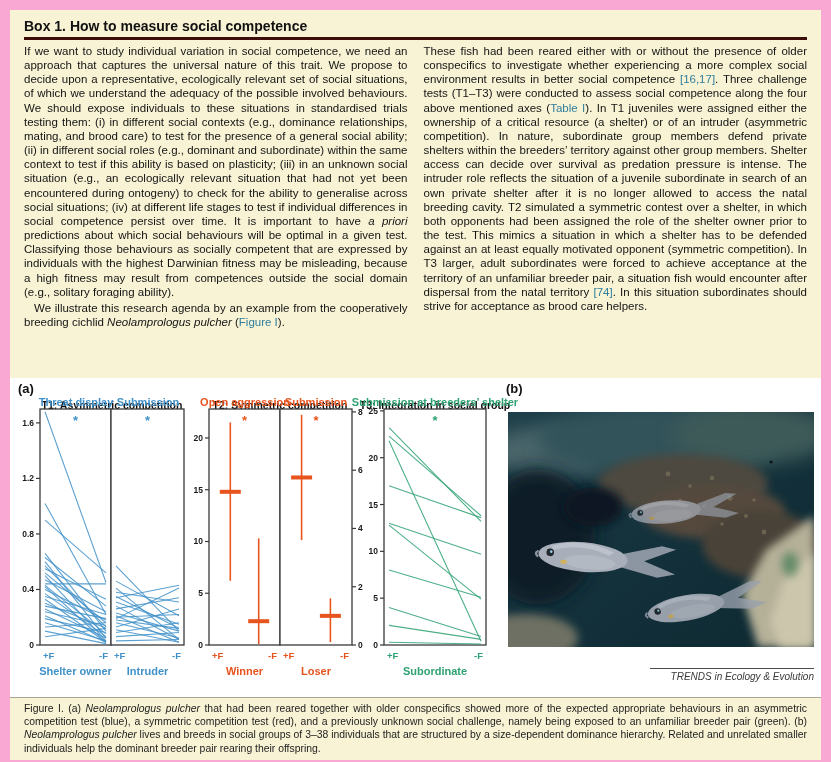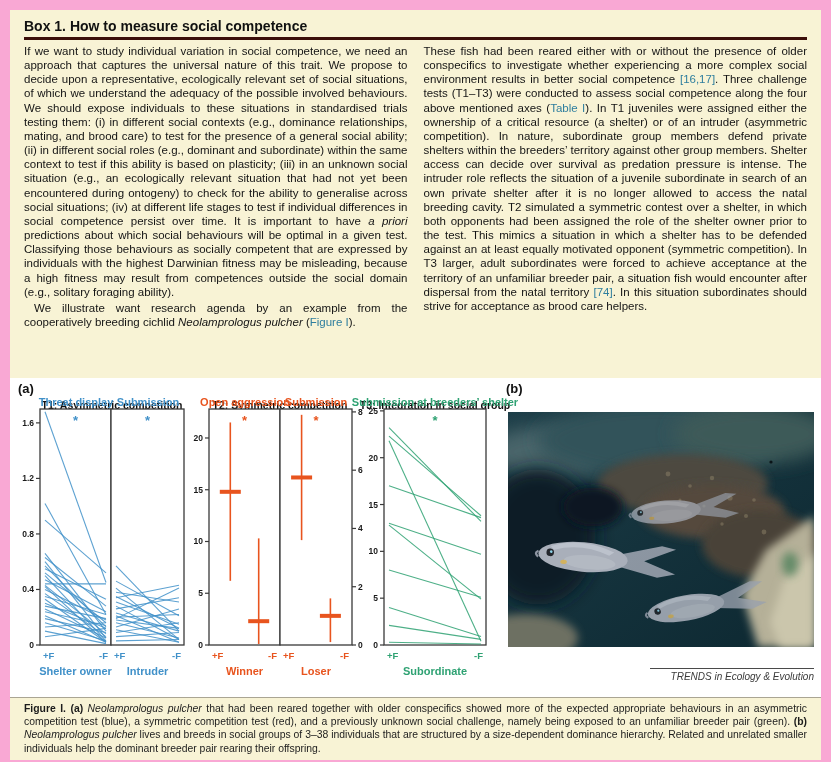--- a/index.html
+++ b/index.html
@@ -6,21 +6,21 @@
   .page{position:relative;width:831px;height:762px;background:#f9a8d4;overflow:hidden;
         font-family:"Liberation Sans",sans-serif;color:#141414;}
   .box{position:absolute;left:10px;top:10px;width:811px;height:750px;background:#f8f3d5;}
   .box-title{position:absolute;left:14px;top:8px;right:14px;font-size:14px;font-weight:bold;color:#111;}
   .title-rule{position:absolute;left:14px;right:14px;top:27px;height:2.5px;background:#3c0f0a;}
   .columns{position:absolute;left:14px;right:14px;top:34px;height:330px;display:flex;gap:16px;overflow:hidden;}
   .col{flex:1;min-width:0;}
   .para{margin:0 0 2px 0;font-size:11.5px;line-height:14.15px;text-align:justify;}
   .para.indent{text-indent:10px;}
   .seg-i{font-style:italic;}
-  .seg-b{font-weight:bold;}
+  .seg-b{font-weight:normal;}
   .seg-c{color:#2e7e9e;}
   .figure-area{position:absolute;left:0;right:0;top:368px;height:319px;background:#ffffff;
                border-bottom:1px solid #aaa593;}
   .panel-label{position:absolute;font-size:13px;font-weight:bold;color:#111;white-space:nowrap;}
   .chart-title{position:absolute;top:3px;transform:translateX(-50%);white-space:nowrap;
                font-size:10.5px;font-weight:bold;color:#111;margin-top:18px;}
   .chart-sub{position:absolute;top:18px;transform:translateX(-50%);white-space:nowrap;
              font-size:11px;font-weight:bold;}
   .chart{position:absolute;top:27px;}
   .photo{position:absolute;left:498px;top:34px;width:306px;height:235px;}
@@ -36,21 +36,21 @@
 
 <div class="page">
   <div class="box">
 
     <div class="box-title">Box 1. How to measure social competence</div>
     <div class="title-rule"></div>
 
     <div class="columns">
       <div class="col">
         <p class="para"><span>If we want to study individual variation in social competence, we need an approach that captures the universal nature of this trait. We propose to decide upon a representative, ecologically relevant set of social situations, of which we understand the adequacy of the possible involved behaviours. We should expose individuals to these situations in standardised trials testing them: (i) in different social contexts (e.g., dominance relationships, mating, and brood care) to test for the presence of a general social ability; (ii) in different social roles (e.g., dominant and subordinate) within the same context to test if this ability is based on plasticity; (iii) in an unknown social situation (e.g., an ecologically relevant situation that had not yet been encountered during ontogeny) to check for the ability to generalise across social situations; (iv) at different life stages to test if individual differences in social competence persist over time. It is important to have </span><span class="seg-i">a priori</span><span> predictions about which social behaviours will be optimal in a given test. Classifying those behaviours as socially competent that are expressed by individuals with the highest Darwinian fitness may be misleading, because a high fitness may result from competences outside the social domain (e.g., solitary foraging ability).</span></p>
-        <p class="para indent"><span>We illustrate want research agenda by an example from the cooperatively breeding cichlid </span><span class="seg-i">Neolamprologus pulcher</span><span> (</span><span class="seg-c">Figure I</span><span>).</span></p>
+        <p class="para indent"><span>We illustrate this research agenda by an example from the cooperatively breeding cichlid </span><span class="seg-i">Neolamprologus pulcher</span><span> (</span><span class="seg-c">Figure I</span><span>).</span></p>
       </div>
       <div class="col">
         <p class="para"><span>These fish had been reared either with or without the presence of older conspecifics to investigate whether experiencing a more complex social environment results in better social competence </span><span class="seg-c">[16,17]</span><span>. Three challenge tests (T1–T3) were conducted to assess social competence along the four above mentioned axes (</span><span class="seg-c">Table I</span><span>). In T1 juveniles were assigned either the ownership of a critical resource (a shelter) or of an intruder (asymmetric competition). In nature, subordinate group members defend private shelters within the breeders’ territory against other group members. Shelter access can decide over survival as predation pressure is intense. The intruder role reflects the situation of a juvenile subordinate in search of an own private shelter after it is no longer allowed to access the natal breeding cavity. T2 simulated a symmetric contest over a shelter, in which both opponents had been assigned the role of the shelter owner prior to the test. This mimics a situation in which a shelter has to be defended against an at least equally motivated opponent (symmetric competition). In T3 larger, adult subordinates were forced to achieve acceptance at the territory of an unfamiliar breeder pair, a situation fish would encounter after dispersal from the natal territory </span><span class="seg-c">[74]</span><span>. In this situation subordinates should strive for acceptance as brood care helpers.</span></p>
       </div>
     </div>
 
     <div class="figure-area">
       <span class="panel-label" style="left:8px;top:3px">(a)</span>
 
       <span class="chart-title" style="left:102px">T1: Asymmetric competition</span>

